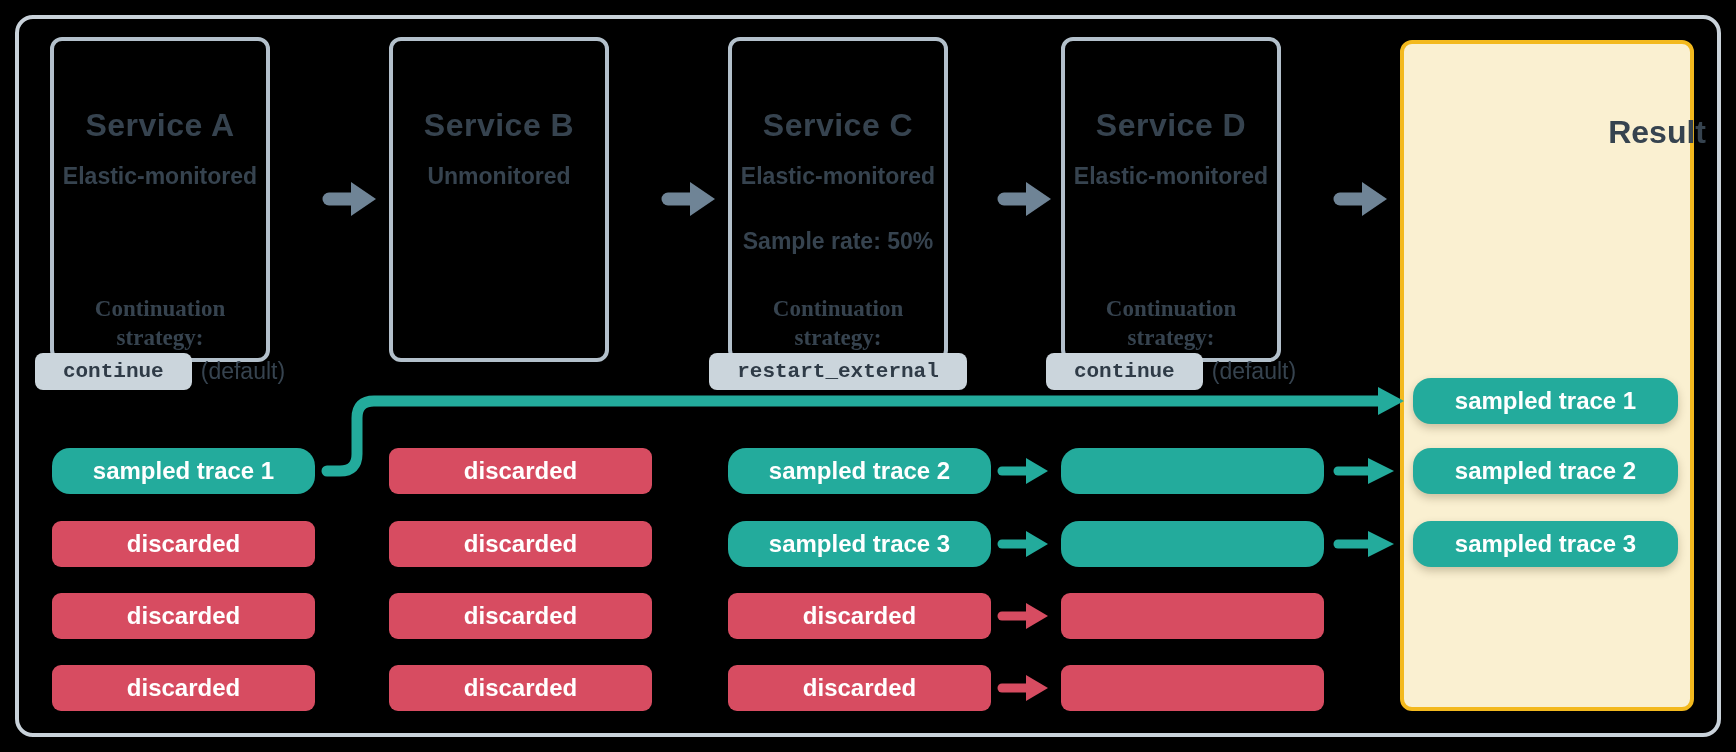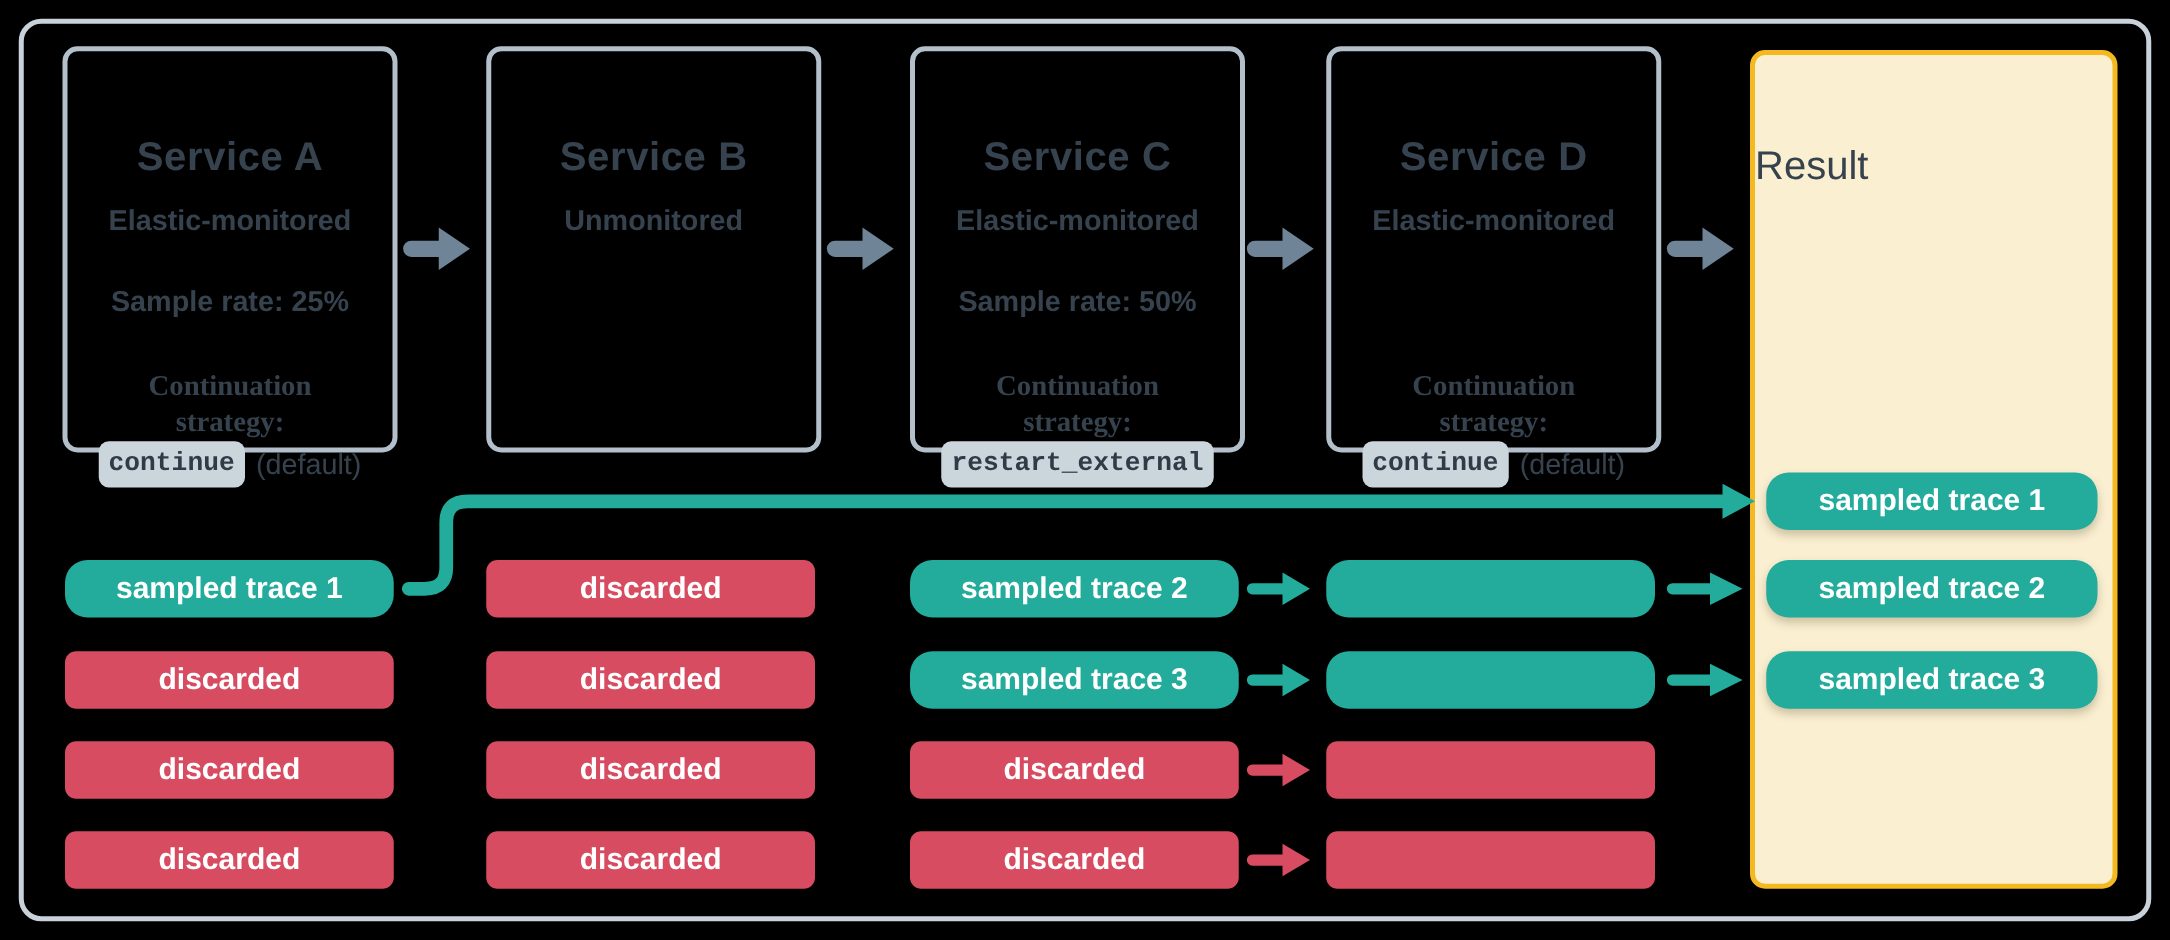--- a/index.html
+++ b/index.html
@@ -14,21 +14,21 @@
   .frame {
     position: absolute;
     inset: 15px;
     border: 4px solid var(--frame-border);
     border-radius: 18px;
     z-index: 0;
   }
   .service-box {
     position: absolute;
     top: 37px;
-    width: 268px;
+    width: 220px;
     height: 325px;
     border: 4px solid var(--box-border);
     border-radius: 12px;
     box-sizing: border-box;
     text-align: center;
     color: var(--text-dark);
     z-index: 1;
   }
   .box-a { left: 50px; }
   .box-b { left: 389px; }
@@ -55,40 +55,41 @@
     position: absolute; top: 312px; left: 0; width: 100%;
     display: flex; justify-content: center; align-items: center; gap: 9px;
   }
   .code-chip {
     background: var(--chip-bg);
     color: var(--chip-text);
     font-family: "Liberation Mono", monospace;
     font-size: 21px;
     font-weight: bold;
     line-height: 1;
-    padding: 8px 8px;
+    padding: 8px 28px;
     border-radius: 8px;
     white-space: nowrap;
   }
   .chip-suffix { font-size: 23px; font-weight: normal; white-space: nowrap; }
   .result-box {
     position: absolute;
     left: 1400px; top: 40px;
     width: 294px; height: 671px;
     background: var(--result-fill);
     border: 4px solid var(--result-border);
     border-radius: 12px;
     box-sizing: border-box;
     z-index: 1;
   }
   .result-title {
     position: absolute; top: 72px; left: 0; width: 100%;
-    text-align: left;
-    font-size: 32px; font-weight: normal; line-height: 1;
+    text-align: right;
+    font-size: 32px; font-weight: bold; line-height: 1;
     color: var(--text-dark);
+    padding-left: 16px;
   }
   .trace-bar {
     position: absolute;
     height: 46px;
     border-radius: 9px;
     color: var(--bar-text);
     font-size: 24px;
     font-weight: bold;
     display: flex;
     align-items: center;
@@ -115,21 +116,20 @@
 </head>
 <body>
 
 <div class="canvas" style="--sampled: #23AB9C; --discarded: #D74C61; --arrow-gray: #6F8496; --frame-border: #C9D2DA; --box-border: #B3C0CB; --result-border: #F3B91E; --result-fill: #FAF0D1; --text-dark: #36434F; --chip-bg: #CBD5DC; --chip-text: #2F3B47; --bar-text: #FFFFFF;">
 
   <div class="frame"></div>
 
   <div class="service-box box-a">
     <div class="box-title">Service A</div>
     <div class="box-monitoring">Elastic-monitored</div>
-    <div class="box-rate">Sample rate: 25%</div>
     <div class="box-continuation">
       <span>Continuation strategy:</span>
     </div>
     <div class="box-strategy-row">
       <span class="code-chip">continue</span>
       <span class="chip-suffix">(default)</span>
     </div>
   </div>
 
   <div class="service-box box-b">

